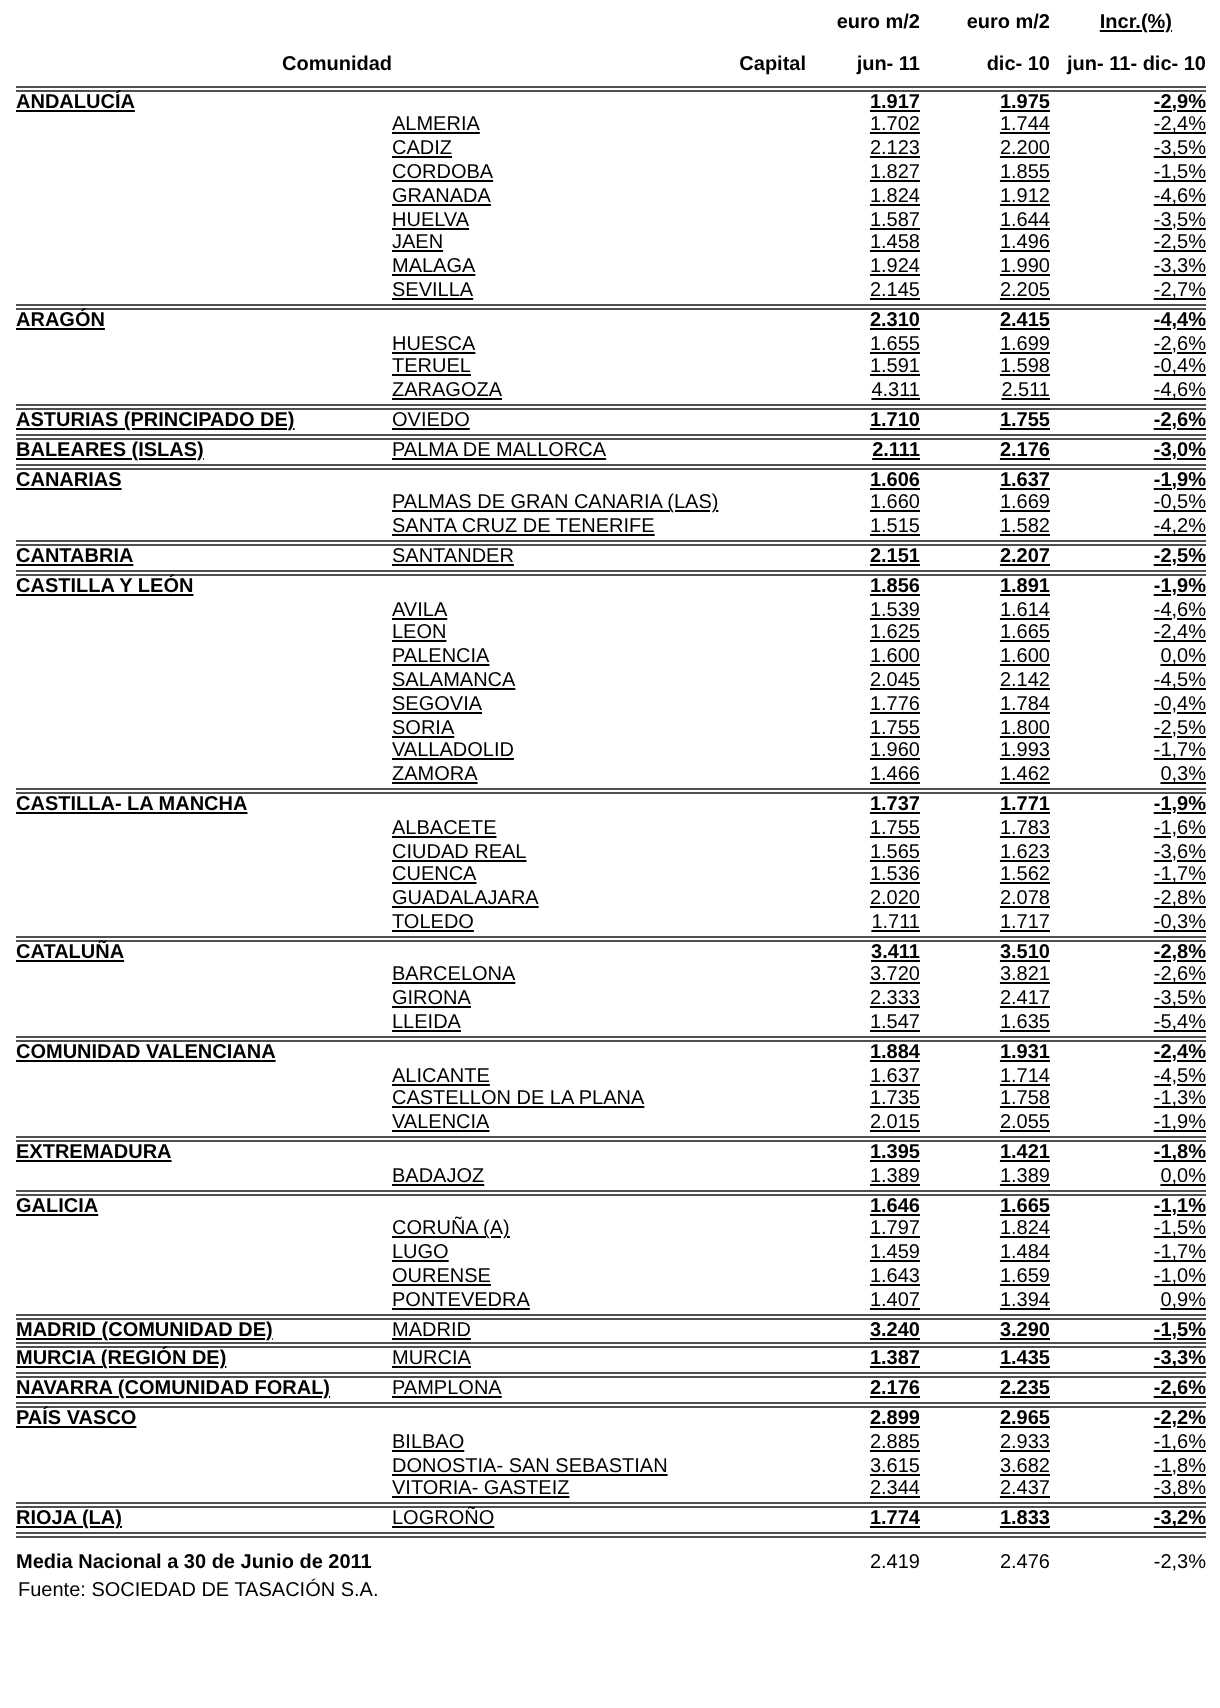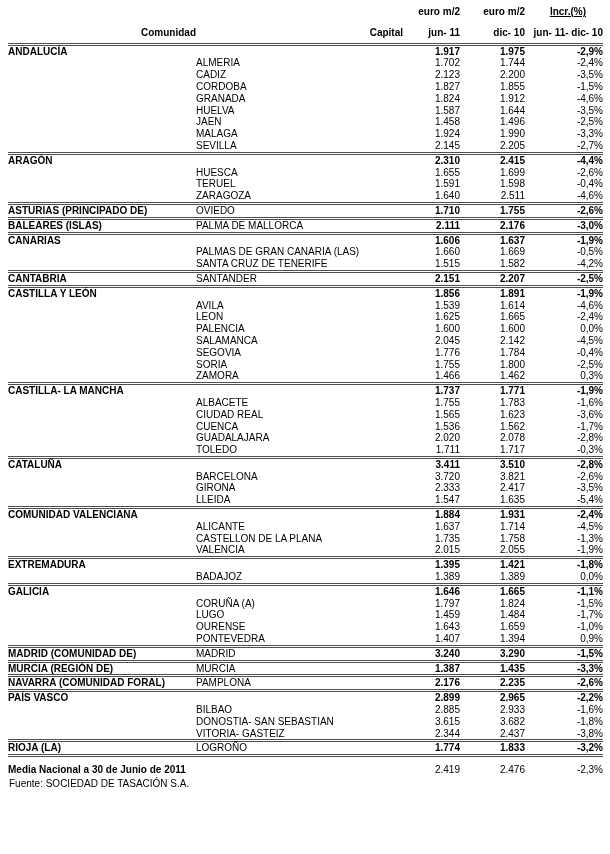--- a/index.html
+++ b/index.html
@@ -40,21 +40,21 @@
     text-align: left;
   }
   thead th { font-weight: bold; }
   thead tr.unit-row th { padding-top: 2px; padding-bottom: 9px; }
   thead tr.label-row th { padding-bottom: 4px; text-align: right; }
   thead { border-bottom: 3px double #4f4f4f; }
 
   th.num, td.num { text-align: right; }
   th.incr-head { padding-right: 17px; text-decoration: underline; }
 
-  tbody.section { border-top: 3px double #4f4f4f; }
+  tbody.section { border-top: 3px double #4f4f4f; text-decoration: underline; }
   td.bold { font-weight: bold; }
 
   tbody.media-section { border-top: 3px double #4f4f4f; }
   tbody.media-section td { padding-top: 7px; padding-bottom: 2px; margin-left: 43px; }
 
   .fuente {
     padding-left: 1px;
     line-height: 12px;
   }
 </style>
@@ -169,21 +169,21 @@
         <tr>
           <td></td>
           <td>TERUEL</td>
           <td class="num">1.591</td>
           <td class="num">1.598</td>
           <td class="num">-0,4%</td>
         </tr>
         <tr>
           <td></td>
           <td>ZARAGOZA</td>
-          <td class="num">1.640</td>
+          <td class="num">4.311</td>
           <td class="num">2.511</td>
           <td class="num">-4,6%</td>
         </tr>
       </tbody>
       <tbody class="section">
         <tr>
           <td class="bold">ASTURIAS (PRINCIPADO DE)</td>
           <td>OVIEDO</td>
           <td class="num bold">1.710</td>
           <td class="num bold">1.755</td>
@@ -273,20 +273,27 @@
           <td class="num">1.776</td>
           <td class="num">1.784</td>
           <td class="num">-0,4%</td>
         </tr>
         <tr>
           <td></td>
           <td>SORIA</td>
           <td class="num">1.755</td>
           <td class="num">1.800</td>
           <td class="num">-2,5%</td>
+        </tr>
+        <tr>
+          <td></td>
+          <td>VALLADOLID</td>
+          <td class="num">1.960</td>
+          <td class="num">1.993</td>
+          <td class="num">-1,7%</td>
         </tr>
         <tr>
           <td></td>
           <td>ZAMORA</td>
           <td class="num">1.466</td>
           <td class="num">1.462</td>
           <td class="num">0,3%</td>
         </tr>
       </tbody>
       <tbody class="section">

